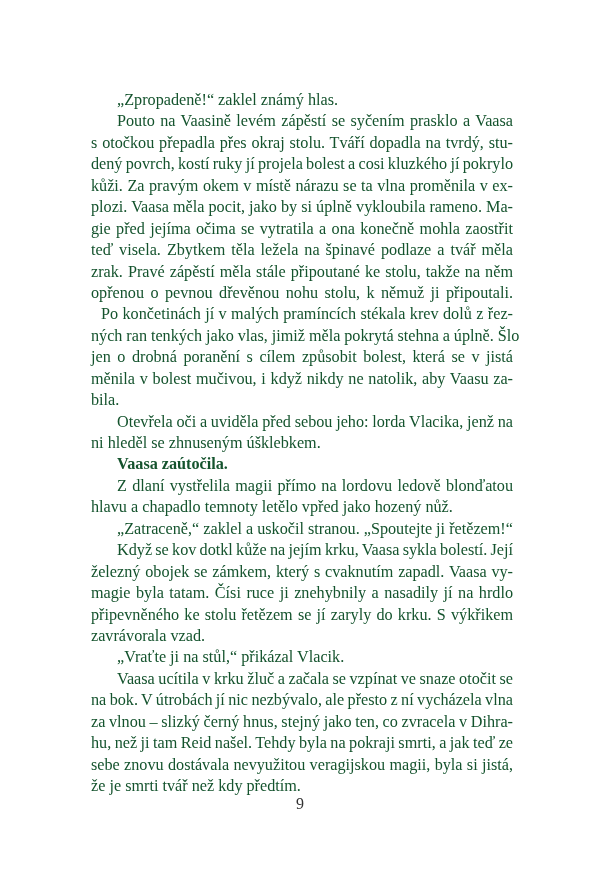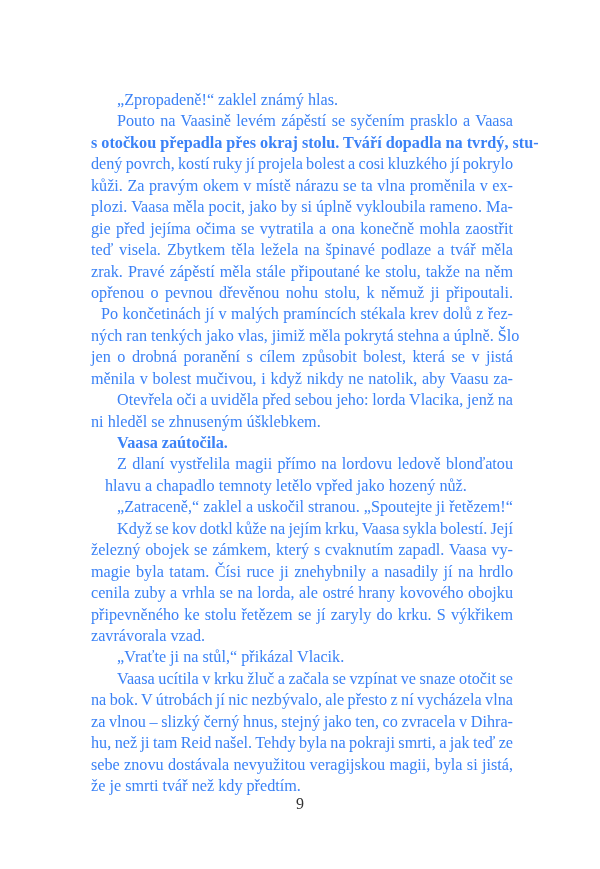--- a/index.html
+++ b/index.html
@@ -3,21 +3,21 @@
 <meta charset="utf-8">
 <style>
   html, body { margin:0; padding:0; background:#ffffff; }
   body { width:600px; height:869px; position:relative; overflow:hidden; }
   .page {
     position:absolute; left:0; top:0; width:600px; height:869px; background:#fff;
   }
   .text-block {
     position:absolute; left:91px; top:90px; width:422px;
     font-family:"DejaVu Serif","Liberation Serif",serif;
-    font-size:14.6px; line-height:21.45px; color:#3b82f6;
+    font-size:14.6px; line-height:21.45px; color:#14532d;
     font-family:"Liberation Serif","DejaVu Serif",serif;
     font-size:16.2px;
   }
   .line {
     display:block; white-space:nowrap; text-align:justify; text-align-last:justify;
     height:21.45px; overflow:visible;
   }
   .line.indent { padding-left:26px; }
   .line.last { text-align-last:left; }
   .page-number {
@@ -25,42 +25,42 @@
     font-family:"Liberation Serif","DejaVu Serif",serif; font-size:16px; color:#333;
   }
 </style>
 </head>
 <body>
 
 <div class="page">
   <div class="text-block" id="text-block">
       <span class="line indent last" style="white-space: nowrap;"><span style="white-space: nowrap;">„Zpropadeně!“ zaklel známý hlas.</span></span>
       <span class="line indent" style="white-space: nowrap;"><span style="white-space: nowrap; word-spacing: 0px;">Pouto na Vaasině levém zápěstí se syčením prasklo a Vaasa</span></span>
-      <span class="line" style="white-space: nowrap;"><span style="white-space: nowrap; word-spacing: 0px; font-weight: bold;">s otočkou přepadla přes okraj stolu. Tváří dopadla na tvrdý, stu-</span></span>
+      <span class="line" style="white-space: nowrap;"><span style="white-space: nowrap; word-spacing: 0px;">s otočkou přepadla přes okraj stolu. Tváří dopadla na tvrdý, stu-</span></span>
       <span class="line" style="white-space: nowrap;"><span style="white-space: nowrap; word-spacing: -0.789773px;">dený povrch, kostí ruky jí projela bolest a cosi kluzkého jí pokrylo</span></span>
       <span class="line" style="white-space: nowrap;"><span style="white-space: nowrap; word-spacing: 0px;">kůži. Za pravým okem v místě nárazu se ta vlna proměnila v ex-</span></span>
       <span class="line" style="white-space: nowrap;"><span style="white-space: nowrap; word-spacing: 0px;">plozi. Vaasa měla pocit, jako by si úplně vykloubila rameno. Ma-</span></span>
       <span class="line" style="white-space: nowrap;"><span style="white-space: nowrap; word-spacing: 0px;">gie před jejíma očima se vytratila a ona konečně mohla zaostřit</span></span>
       <span class="line" style="white-space: nowrap;"><span style="white-space: nowrap; word-spacing: 0px;">teď visela. Zbytkem těla ležela na špinavé podlaze a tvář měla</span></span>
       <span class="line" style="white-space: nowrap;"><span style="white-space: nowrap; word-spacing: 0px;">zrak. Pravé zápěstí měla stále připoutané ke stolu, takže na něm</span></span>
       <span class="line" style="white-space: nowrap;"><span style="white-space: nowrap; word-spacing: 0px;">opřenou o pevnou dřevěnou nohu stolu, k němuž ji připoutali.</span></span>
       <span class="line" style="white-space: nowrap;"><span style="white-space: nowrap; word-spacing: 0px; margin-left: 10px;">Po končetinách jí v malých pramíncích stékala krev dolů z řez-</span></span>
       <span class="line" style="white-space: nowrap;"><span style="white-space: nowrap; word-spacing: -0.171875px;">ných ran tenkých jako vlas, jimiž měla pokrytá stehna a úplně. Šlo</span></span>
       <span class="line" style="white-space: nowrap;"><span style="white-space: nowrap; word-spacing: 0px;">jen o drobná poranění s cílem způsobit bolest, která se v jistá</span></span>
       <span class="line" style="white-space: nowrap;"><span style="white-space: nowrap; word-spacing: 0px;">měnila v bolest mučivou, i když nikdy ne natolik, aby Vaasu za-</span></span>
+      <span class="line last" style="white-space: nowrap;"><span style="white-space: nowrap;">bila.</span></span>
       <span class="line indent" style="white-space: nowrap;"><span style="white-space: nowrap; word-spacing: -0.328125px;">Otevřela oči a uviděla před sebou jeho: lorda Vlacika, jenž na</span></span>
       <span class="line last" style="white-space: nowrap;"><span style="white-space: nowrap;">ni hleděl se zhnuseným úšklebkem.</span></span>
       <span class="line indent last" style="white-space: nowrap; font-weight: bold;"><span style="white-space: nowrap;">Vaasa zaútočila.</span></span>
       <span class="line indent" style="white-space: nowrap;"><span style="white-space: nowrap; word-spacing: 0px;">Z dlaní vystřelila magii přímo na lordovu ledově blonďatou</span></span>
-      <span class="line last" style="white-space: nowrap;"><span style="white-space: nowrap; margin-left: 14px;">hlavu a chapadlo temnoty letělo vpřed jako hozený nůž.</span></span>
+      <span class="line last" style="white-space: nowrap;"><span style="white-space: nowrap;">hlavu a chapadlo temnoty letělo vpřed jako hozený nůž.</span></span>
       <span class="line indent last" style="white-space: nowrap;"><span style="white-space: nowrap;">„Zatraceně,“ zaklel a uskočil stranou. „Spoutejte ji řetězem!“</span></span>
       <span class="line indent" style="white-space: nowrap;"><span style="white-space: nowrap; word-spacing: -0.796875px;">Když se kov dotkl kůže na jejím krku, Vaasa sykla bolestí. Její</span></span>
       <span class="line" style="white-space: nowrap;"><span style="white-space: nowrap; word-spacing: 0px;">železný obojek se zámkem, který s cvaknutím zapadl. Vaasa vy-</span></span>
       <span class="line" style="white-space: nowrap;"><span style="white-space: nowrap; word-spacing: 0px;">magie byla tatam. Čísi ruce ji znehybnily a nasadily jí na hrdlo</span></span>
-      <span class="line" style="white-space: nowrap;"><span style="white-space: nowrap; word-spacing: 0px;">cenila zuby a vrhla se na lorda, ale ostré hrany kovového obojku</span></span>
       <span class="line" style="white-space: nowrap;"><span style="white-space: nowrap; word-spacing: 0px;">připevněného ke stolu řetězem se jí zaryly do krku. S výkřikem</span></span>
       <span class="line last" style="white-space: nowrap;"><span style="white-space: nowrap;">zavrávorala vzad.</span></span>
       <span class="line indent last" style="white-space: nowrap;"><span style="white-space: nowrap;">„Vraťte ji na stůl,“ přikázal Vlacik.</span></span>
       <span class="line indent" style="white-space: nowrap;"><span style="white-space: nowrap; word-spacing: -0.484375px;">Vaasa ucítila v krku žluč a začala se vzpínat ve snaze otočit se</span></span>
       <span class="line" style="white-space: nowrap;"><span style="white-space: nowrap; word-spacing: -0.669271px;">na bok. V útrobách jí nic nezbývalo, ale přesto z ní vycházela vlna</span></span>
       <span class="line" style="white-space: nowrap;"><span style="white-space: nowrap; word-spacing: -0.419271px;">za vlnou – slizký černý hnus, stejný jako ten, co zvracela v Dihra-</span></span>
       <span class="line" style="white-space: nowrap;"><span style="white-space: nowrap; word-spacing: -0.58817px;">hu, než ji tam Reid našel. Tehdy byla na pokraji smrti, a jak teď ze</span></span>
       <span class="line" style="white-space: nowrap;"><span style="white-space: nowrap; word-spacing: 0px;">sebe znovu dostávala nevyužitou veragijskou magii, byla si jistá,</span></span>
       <span class="line last" style="white-space: nowrap;"><span style="white-space: nowrap;">že je smrti tvář než kdy předtím.</span></span>
     </div>

